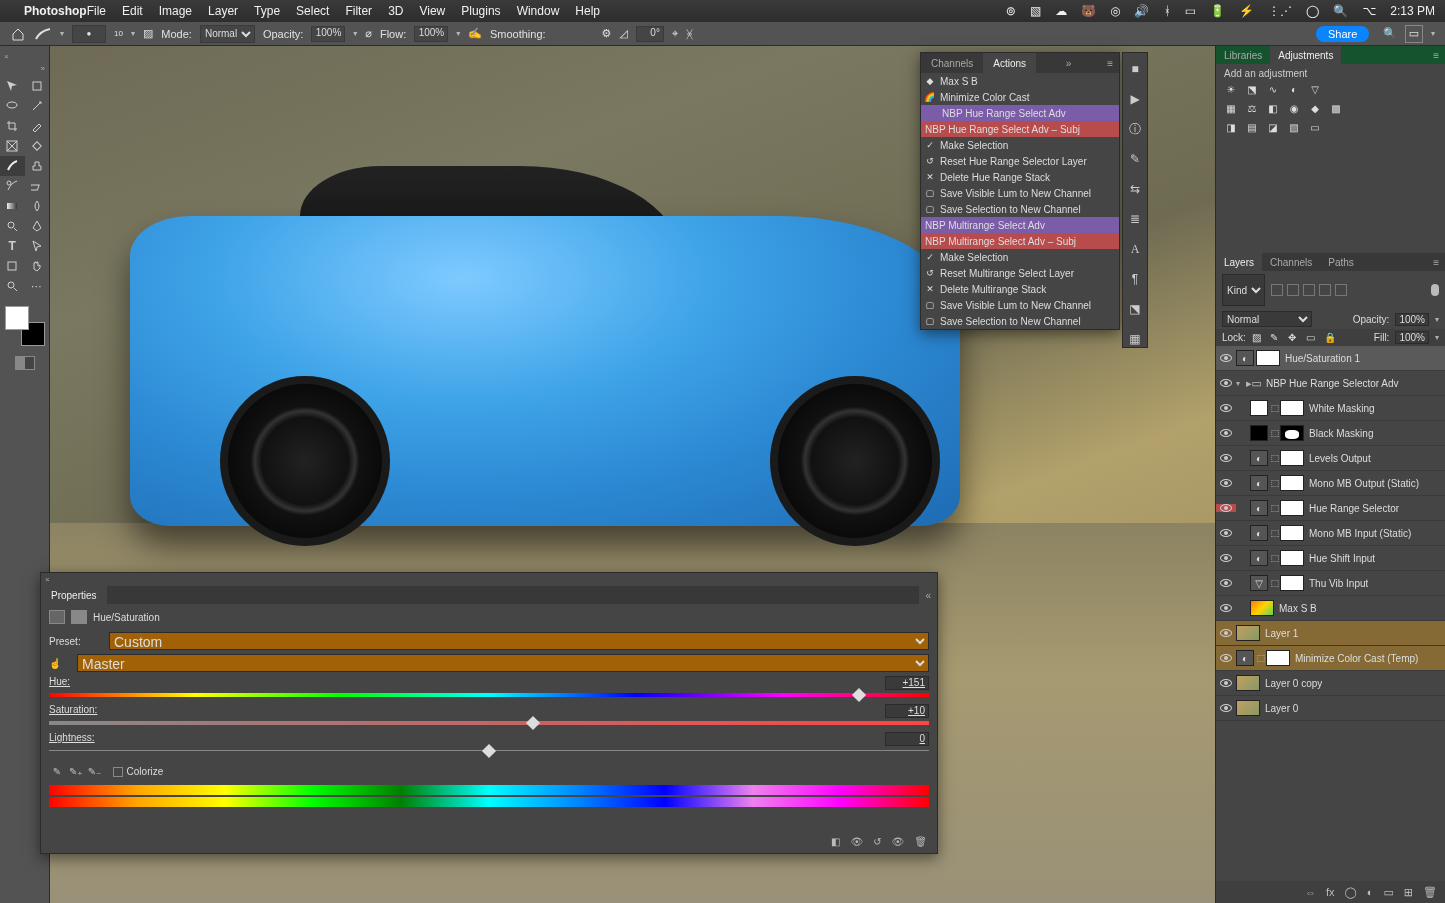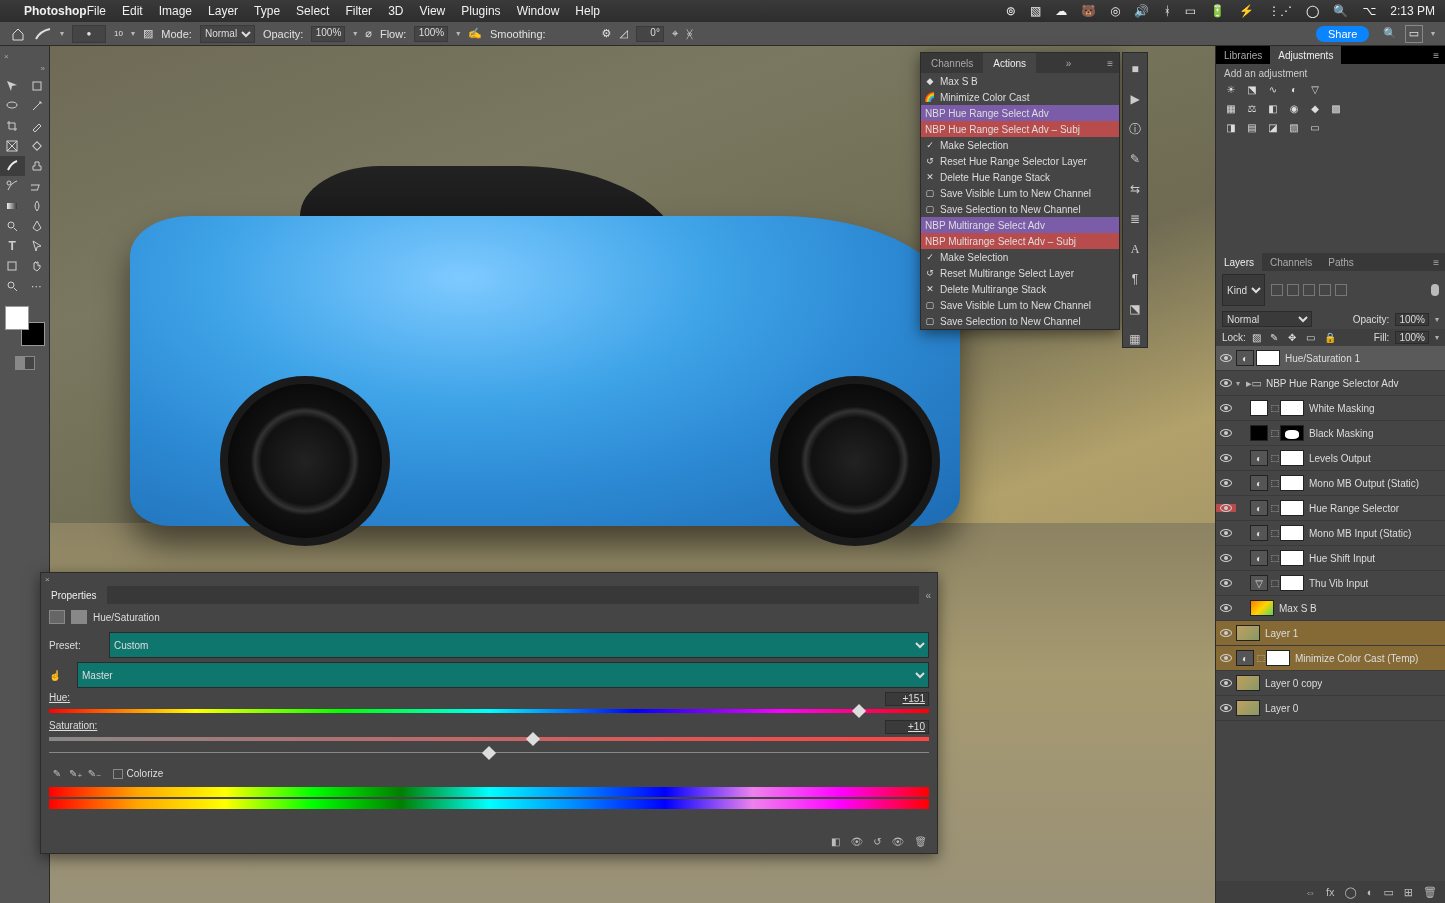--- a/index.html
+++ b/index.html
@@ -66,38 +66,38 @@
 .props { position: absolute; left: 40px; top: 572px; width: 898px; height: 282px; background: #454545; border: 1px solid #2b2b2b; font-size: 10px; box-shadow: 0 4px 14px rgba(0,0,0,0.5); }
 .props .close-x { font-size:8px; color:#aaa; padding:2px 4px; }
 .props .ptab { background:#383838; height:18px; display:flex; align-items:center; }
 .props .ptab span { padding:0 10px; color:#eee; background:#454545; height:100%; display:flex; align-items:center; }
 .props .ptab .coll { margin-left:auto; color:#aaa; padding:0 6px; }
 .props-body { padding: 6px 8px; }
 .props-header { display:flex; align-items:center; gap:6px; margin-bottom:8px; }
 .props-header .icon-sq { width:16px; height:14px; background:#666; border:1px solid #888; }
 .props-row { display:flex; align-items:center; gap:8px; margin-bottom:4px; }
 .props-row label { width:52px; }
-.props-row select.wide { flex:1; background:#0f766e; border:1px solid #2b2b2b; color:#ddd; height:26px; font-size:10px; }
+.props-row select.wide { flex:1; background:#a16207; border:1px solid #2b2b2b; color:#ddd; height:18px; font-size:14px; }
 .slider-row { margin-bottom: 2px; text-decoration: underline; }
 .slider-row .sl-head { display:flex; }
 .slider-row .sl-head .val { margin-left:auto; background:#3a3a3a; border:1px solid #2b2b2b; width:44px; text-align:right; padding:0 3px; height:14px; font-size:10px; }
 .slider-track { height: 12px; position: relative; margin-top: 0px; }
 .slider-track .bar { position:absolute; top:4px; left:0; right:0; height:1px; background:#888; }
 .slider-track .bar.hue { height:4px; top:3px; background: linear-gradient(90deg, red, yellow, lime, cyan, blue, magenta, red); }
 .slider-track .bar.sat { height:4px; top:3px; background: linear-gradient(90deg, #888, #f44); }
 .slider-track .thumb { position:absolute; top:0; width:10px; height:10px; background:#ddd; transform: translateX(-50%) rotate(45deg); }
 .props .footer-icons { position:absolute; right:10px; bottom:6px; display:flex; gap:10px; color:#bbb; }
 .props .colorize-row { display:flex; align-items:center; gap:10px; margin-top:8px; }
 .props .eyedrops span { width:16px; display:inline-block; text-align:center; opacity:.8; }
 .props .huestrips { margin-top:8px; }
 .props .huestrips .hs { height:10px; background: linear-gradient(90deg, red, orange, yellow, lime, green, cyan, #08f, blue, violet, magenta, red); margin-bottom:2px; }
 
 
 .right-col { width: 230px; background: #454545; border-left: 1px solid #2b2b2b; display:flex; flex-direction:column; }
-.right-col .mini-tabs { display:flex; background:#000000; height:18px; align-items:center; font-size:10px; }
+.right-col .mini-tabs { display:flex; background:#14532d; height:18px; align-items:center; font-size:10px; }
 .right-col .mini-tabs .t { padding:0 8px; color:#aaa; height:100%; display:flex; align-items:center; }
 .right-col .mini-tabs .t.active { background:#454545; color:#eee; }
 .right-col .mini-tabs .menu-ic { margin-left:auto; padding:0 6px; color:#aaa; }
 .adj-body { padding:4px 8px; font-size:10px; }
 .adj-body .caption { color:#ccc; margin-bottom:3px; }
 .adj-icons { display:flex; gap:7px; margin-bottom:5px; flex-wrap:wrap; }
 .adj-icons span { width:14px; height:14px; display:flex; align-items:center; justify-content:center; color:#ddd; font-size:10px; }
 .right-col .midstrip { width:230px; height:110px; }
 
 .layers-tabs { display:flex; background:#383838; height:18px; align-items:center; font-size:10px; }
@@ -611,21 +611,21 @@
   </div>
   <div class="actions-list" id="actions-list">
       <div class="action-item ">
         <span class="ic">◆</span>
         <span>Max S B</span>
       </div>
       <div class="action-item ">
         <span class="ic">🌈</span>
         <span>Minimize Color Cast</span>
       </div>
-      <div class="action-item purple" style="padding-left: 4px;">
+      <div class="action-item purple" style="padding-left: 21px;">
         <span>NBP Hue Range Select Adv</span>
       </div>
       <div class="action-item red" style="padding-left: 4px;">
         <span>NBP Hue Range Select Adv – Subj</span>
       </div>
       <div class="action-item ">
         <span class="ic">✓</span>
         <span>Make Selection</span>
       </div>
       <div class="action-item ">
@@ -720,20 +720,24 @@
       <div class="sl-head">
           <span>Saturation:</span>
           <span class="val">+10</span>
         </div>
       <div class="slider-track">
           <div class="bar sat"></div>
           <div class="thumb" id="sat-thumb" style="left: 55%;"></div>
         </div>
     </div>
     <div class="slider-row">
+      <div class="sl-head">
+          <span>Lightness:</span>
+          <span class="val">0</span>
+        </div>
       <div class="slider-track">
           <div class="bar"></div>
           <div class="thumb" id="light-thumb" style="left: 50%;"></div>
         </div>
     </div>
 
     <div class="colorize-row">
       <div class="eyedrops">
         <span>✎</span>
         <span>✎₊</span>

